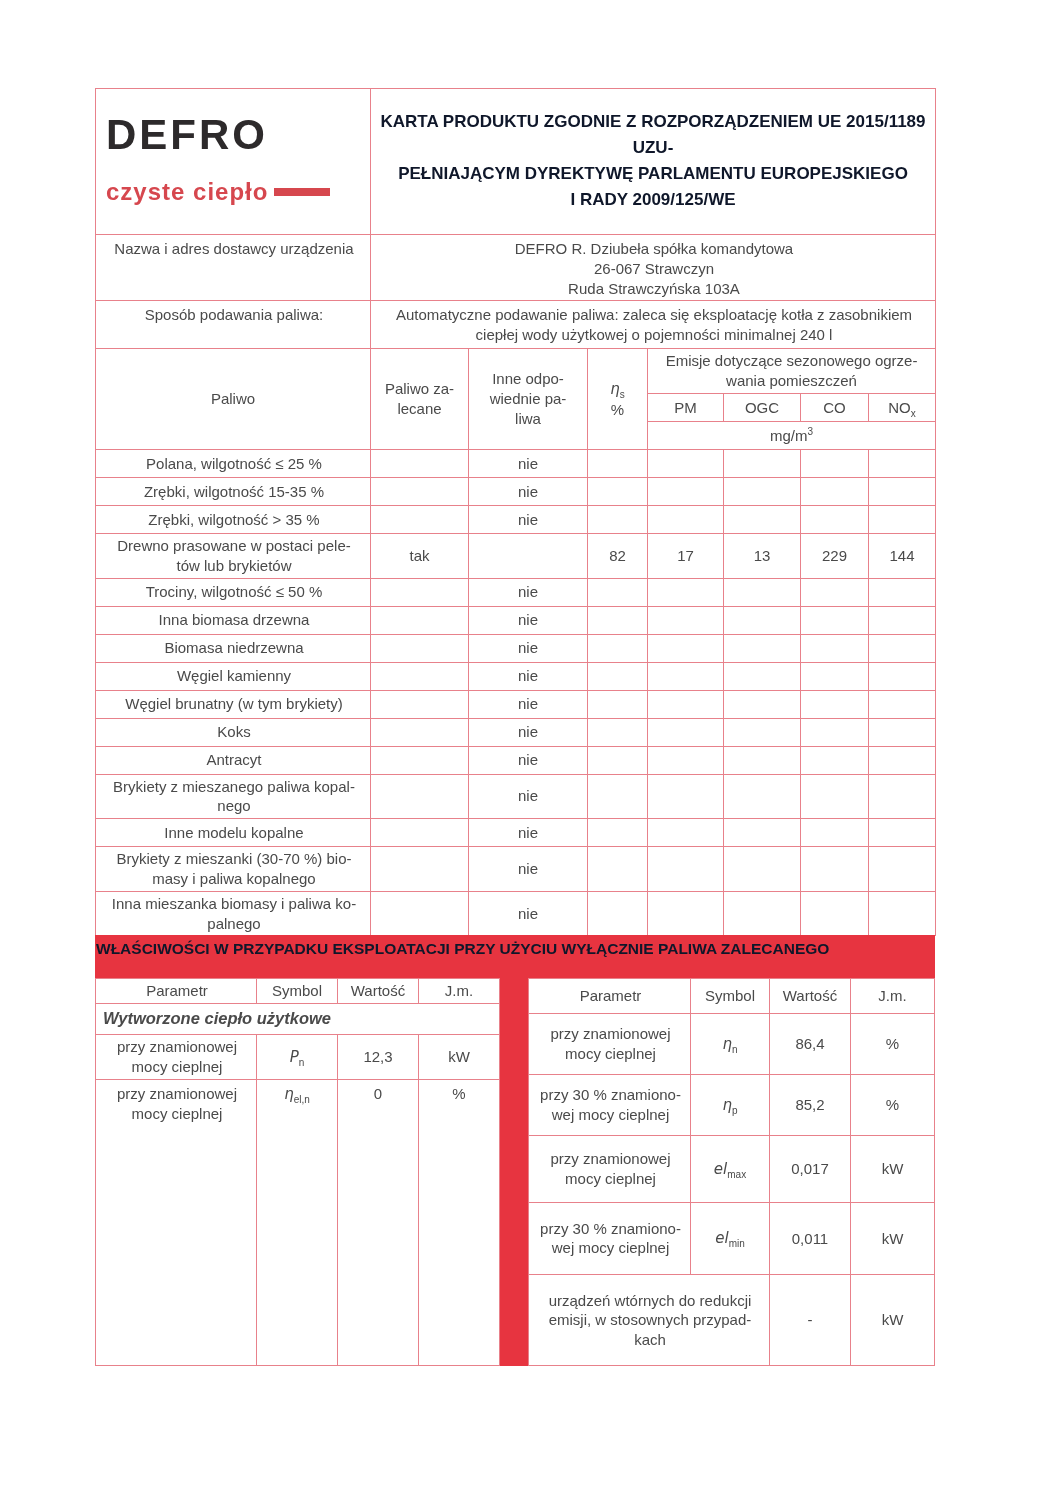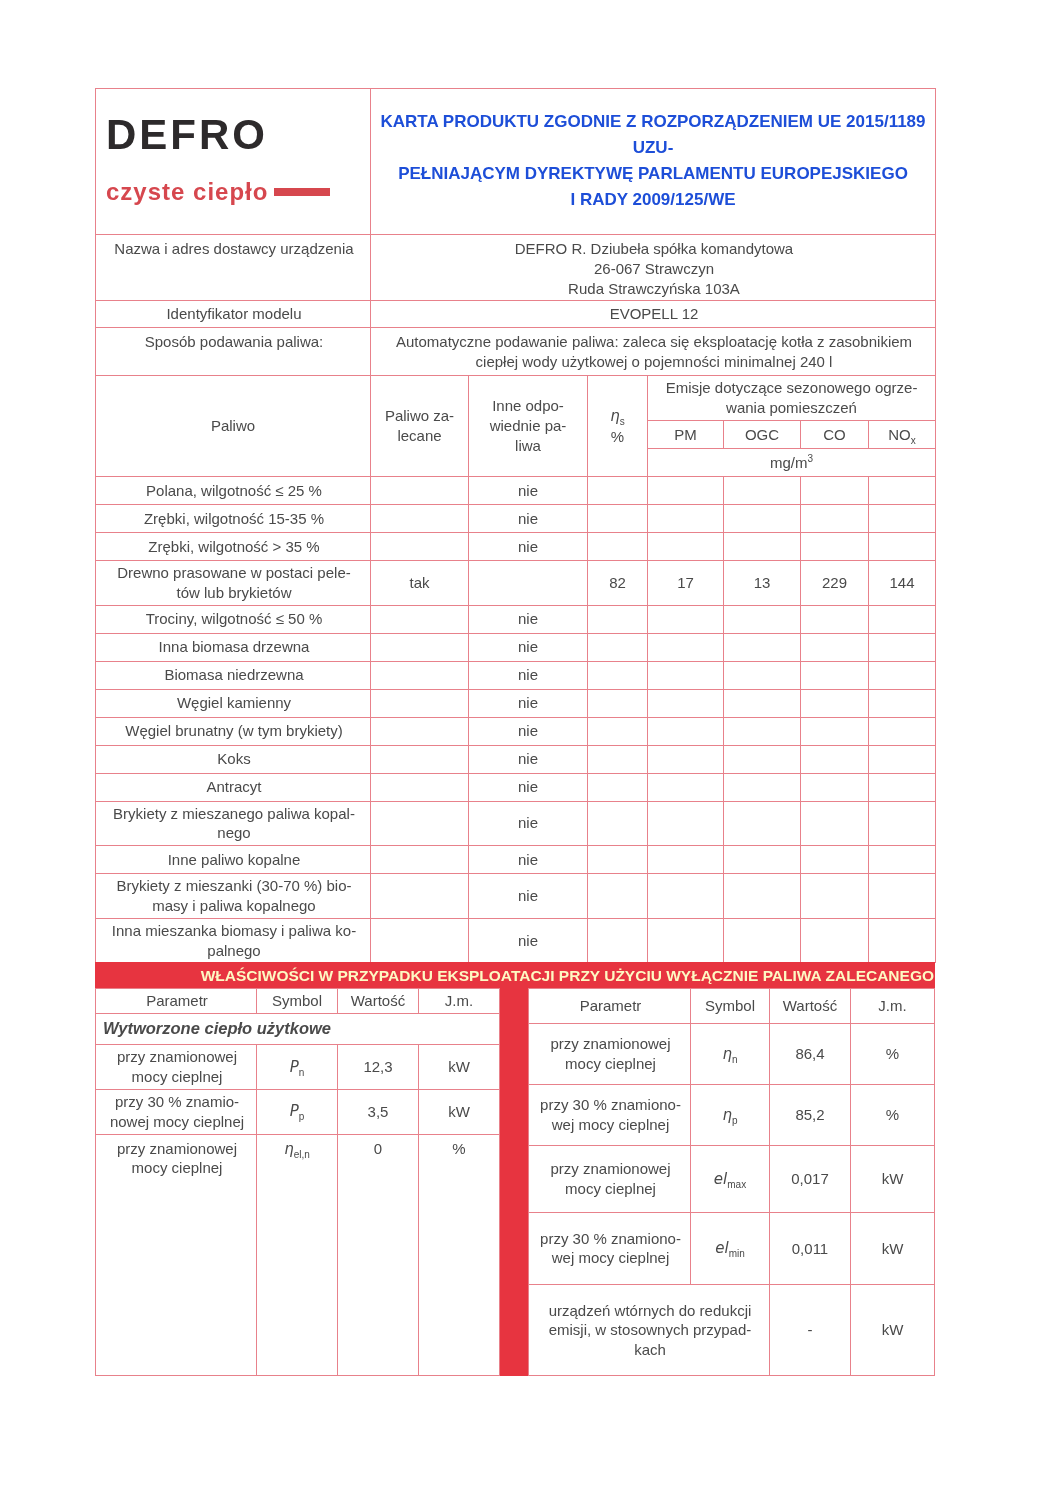--- a/index.html
+++ b/index.html
@@ -14,25 +14,25 @@
   .cl{text-align:center;padding-left:7px;}
   .vt{vertical-align:top;padding-top:4px;}
   .section{font-weight:bold;font-style:italic;font-size:16.5px;padding-left:7px;}
   .plain{font-size:15px;}
   
   .logocell{padding:6px 10px;vertical-align:middle;}
   .brand{font-weight:bold;font-size:42px;line-height:0.95;color:#2d2a2b;letter-spacing:3px;}
   .tagline{color:#d6474e;font-weight:bold;font-size:24px;letter-spacing:1px;margin-top:2px;
            display:flex;align-items:center;}
   .tagline-dash{display:inline-block;width:56px;height:8px;background:#d6474e;margin-left:6px;}
-  .title{font-weight:bold;font-size:17px;line-height:26px;text-align:center;color:#1d4ed8;}
+  .title{font-weight:bold;font-size:17px;line-height:26px;text-align:center;color:#0f172a;}
   
-  .banner{box-sizing:border-box;width:840px;height:27px;line-height:26px;margin-top:-1px;
-          background:#e73440;border:1px solid #e73440;color:#fef9c3;font-weight:bold;
-          font-size:15.5px;text-align:right;}
+  .banner{box-sizing:border-box;width:840px;height:44px;line-height:26px;margin-top:-1px;
+          background:#e73440;border:1px solid #e73440;color:#0f172a;font-weight:bold;
+          font-size:15.5px;text-align:left;}
   
   .bottom{display:flex;margin-top:-1px;align-items:stretch;}
   .ptable-l{width:404px;height:388px;}
   .ptable-r{width:406px;height:388px;}
   .divider{width:30px;background:#e73440;}
   sub{font-size:10px;line-height:0;}
   sup{font-size:10px;line-height:0;}
   .sym{font-style:italic;font-family:"DejaVu Sans",sans-serif;}
   .hdr td{font-size:15px;}
 </style>
@@ -67,24 +67,20 @@
     <colgroup>
           <col style="width:275px">
           <col style="width:565px">
         </colgroup>
     <tbody>
           <tr style="height:64px">
       <td class="cl vt">Nazwa i adres dostawcy urządzenia</td>
       <td class="cl vt">DEFRO R. Dziubeła spółka komandytowa
 26-067 Strawczyn
 Ruda Strawczyńska 103A</td>
-    </tr>
-    <tr style="height:27px">
-      <td class="cl">Identyfikator modelu</td>
-      <td class="cl">EVOPELL 12</td>
     </tr>
     <tr style="height:48px">
       <td class="cl vt">Sposób podawania paliwa:</td>
       <td class="cl vt">Automatyczne podawanie paliwa: zaleca się eksploatację kotła z zasobnikiem ciepłej wody użytkowej o pojemności minimalnej 240 l</td>
     </tr>
   </tbody>
       </table>
 
 
   <table class="mt">
@@ -237,21 +233,21 @@
 nego</td>
       <td class="cc"></td>
       <td class="cc">nie</td>
       <td class="cc"></td>
       <td class="cc"></td>
       <td class="cc"></td>
       <td class="cc"></td>
       <td class="cc"></td>
     </tr>
     <tr style="height:28px">
-      <td class="cl">Inne paliwo kopalne</td>
+      <td class="cl">Inne modelu kopalne</td>
       <td class="cc"></td>
       <td class="cc">nie</td>
       <td class="cc"></td>
       <td class="cc"></td>
       <td class="cc"></td>
       <td class="cc"></td>
       <td class="cc"></td>
     </tr>
     <tr style="height:43px">
       <td class="cl">Brykiety z mieszanki (30-70 %) bio-
@@ -299,27 +295,20 @@
       <tr style="height:31px">
         <td class="section" colspan="4">Wytworzone ciepło użytkowe</td>
       </tr>
       <tr style="height:42px">
         <td class="cl">przy znamionowej
 mocy cieplnej</td>
         <td class="cc"><span class="sym">P</span><sub>n</sub></td>
         <td class="cc">12,3</td>
         <td class="cc">kW</td>
       </tr>
-      <tr style="height:42px">
-        <td class="cl">przy 30 % znamio-
-nowej mocy cieplnej</td>
-        <td class="cc"><span class="sym">P</span><sub>p</sub></td>
-        <td class="cc">3,5</td>
-        <td class="cc">kW</td>
-      </tr>
       <tr>
         <td class="cl vt">przy znamionowej
 mocy cieplnej</td>
         <td class="cc vt"><span class="sym">η</span><sub>el,n</sub></td>
         <td class="cc vt">0</td>
         <td class="cc vt">%</td>
       </tr>
     </tbody>
         </table>
 

